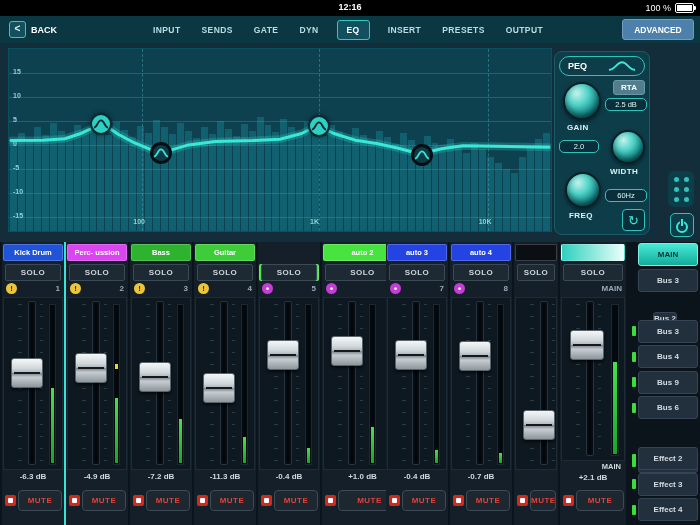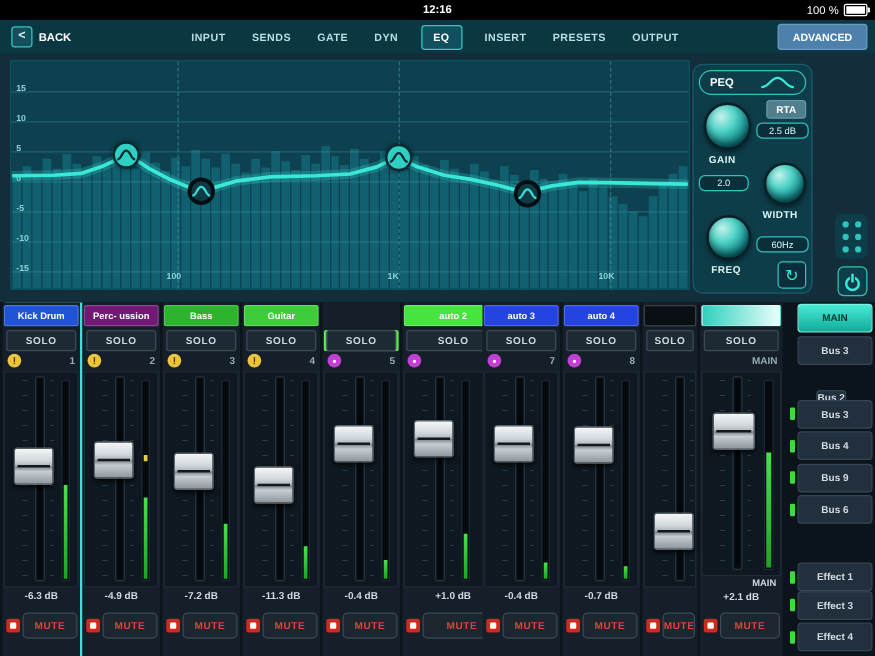--- a/index.html
+++ b/index.html
@@ -347,20 +347,24 @@
           <button class="bus">Bus 9</button>
         </div>
         <div class="bus-row" style="top: 154px;">
           <span class="bustick on"></span>
           <button class="bus">Bus 6</button>
         </div>
         <div class="bus-row" style="top: 190px; margin-top: 18px;">
           <span class="bustick on"></span>
           <button class="bus">Effect 1</button>
         </div>
+        <div class="bus-row" style="top: 205px;">
+          <span class="bustick on"></span>
+          <button class="bus">Effect 2</button>
+        </div>
         <div class="bus-row" style="top: 230.5px;">
           <span class="bustick on"></span>
           <button class="bus">Effect 3</button>
         </div>
         <div class="bus-row" style="top: 256px;">
           <span class="bustick on"></span>
           <button class="bus">Effect 4</button>
         </div>
       </div>
   <div class="strip selected" style="left: 2px;">
@@ -381,21 +385,21 @@
           </div>
     <div class="cap" style="top: 59.54px;"></div>
   </div>
   <div class="db">-6.3 dB</div>
   <div class="mute-row">
     <span class="rec"></span>
     <button class="mute">MUTE</button>
   </div>
 </div>
       <div class="strip" style="left: 66px;">
-  <div class="ch-label" style="background: #701a75;">
+  <div class="ch-label" style="background: #d946ef;">
           <span>Perc- ussion</span>
         </div>
   <button class="solo">SOLO</button>
   <div class="badge-row">
     <span class="badge warning">!</span>
     <span class="chnum">2</span>
   </div>
   <div class="fader-area">
     <div class="ticks l"></div>
     <div class="track"></div>

